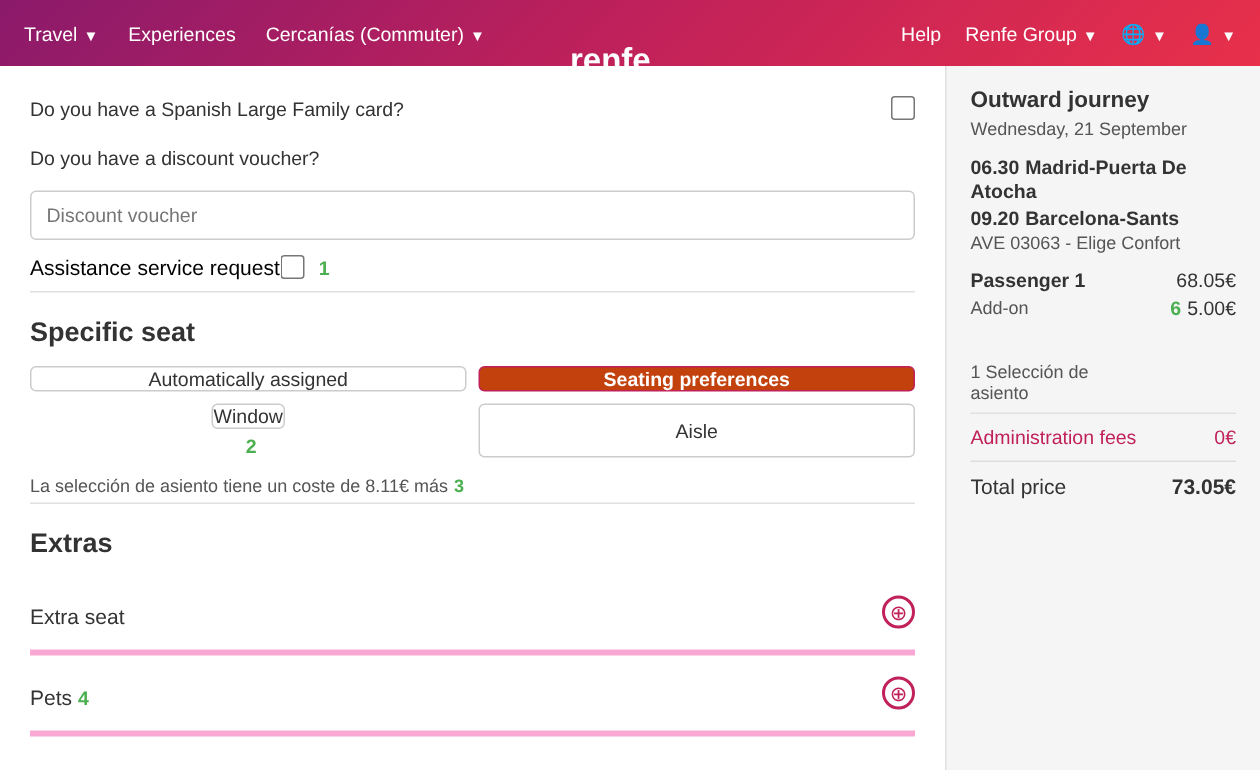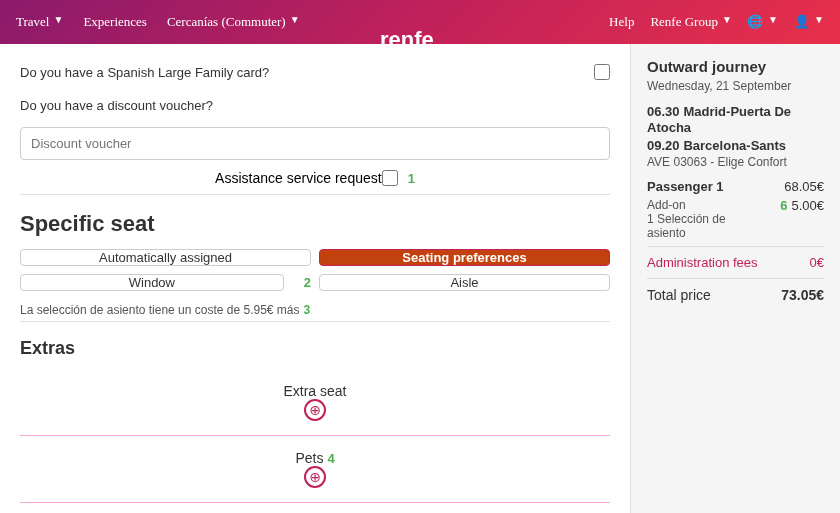--- a/index.html
+++ b/index.html
@@ -11,21 +11,21 @@
       align-items: center;
       background: linear-gradient(135deg, #8B1A6B 0%, #C0215A 50%, #E8304A 100%);
       height: 44px;
       padding: 0 16px;
       color: white;
     }
     .nav-left { display: flex; align-items: center; gap: 20px; }
     .nav-logo { position: absolute; left: 50%; transform: translateX(-50%); margin-top: 36px; }
     .nav-logo svg { height: 24px; }
     .nav-right { margin-left: auto; display: flex; align-items: center; gap: 16px; }
-    .nav-item { color: white; font-size: 13px; display: flex; align-items: flex-start; gap: 4px; cursor: pointer; font-family: Liberation Serif, serif; }
+    .nav-item { color: white; font-size: 13px; display: flex; align-items: flex-end; gap: 4px; cursor: pointer; }
     .chevron { font-size: 10px; }
 
     
     .main-layout { display: flex; }
 
     
     .left-content { flex: 1; background: white; padding: 16px 20px; max-width: 630px; }
 
     
     .form-row { display: flex; align-items: center; justify-content: space-between; margin-bottom: 10px; padding: 4px 0; }
@@ -33,28 +33,28 @@
     .checkbox { width: 16px; height: 16px; border: 1px solid #aaa; background: white; }
     .discount-input {
       width: 100%;
       border: 1px solid #ccc;
       border-radius: 4px;
       padding: 8px 10px;
       font-size: 13px;
       color: #999;
       margin-bottom: 10px;
     }
-    .assistance-row { display: flex; align-items: center; justify-content: center; margin-bottom: 8px; }
+    .assistance-row { display: flex; align-items: center; justify-content: flex-start; margin-bottom: 8px; }
     .badge-green { color: #4CAF50; font-weight: bold; font-size: 13px; margin-left: 4px; }
 
     
     .section-header {
       border-top: 1px solid #e0e0e0;
       padding: 16px 0 12px 0;
-      font-size: 22px;
+      font-size: 18px;
       font-weight: bold;
       color: #333;
     }
 
     
     .seat-grid { display: grid; grid-template-columns: 1fr 1fr; gap: 8px; margin-bottom: 12px; }
     .seat-btn {
       text-align: center;
       border: 1px solid #ccc;
       border-radius: 4px;
@@ -76,27 +76,26 @@
     
     .extras-header {
       border-top: 1px solid #e0e0e0;
       padding: 16px 0 10px 0;
       font-size: 18px;
       font-weight: bold;
       color: #333;
     }
     .extra-item {
       display: flex;
-      align-items: center;
+      align-items: flex-end;
       justify-content: space-between;
       padding: 14px 0;
-      border-bottom: 1px solid #f9a8d4;
+      border-bottom: 4px solid #f9a8d4;
       font-size: 14px;
       color: #333;
-      flex-direction: column;
     }
     .add-icon {
       width: 22px;
       height: 22px;
       border-radius: 50%;
       border: 2px solid #C0215A;
       display: flex;
       align-items: center;
       justify-content: center;
       color: #C0215A;
@@ -114,21 +113,21 @@
     }
     .sidebar-title { font-size: 15px; font-weight: bold; color: #333; margin-bottom: 4px; }
     .sidebar-date { font-size: 12px; color: #555; margin-bottom: 10px; }
     .sidebar-time { font-size: 13px; font-weight: bold; color: #333; }
     .sidebar-time-row { margin-bottom: 2px; }
     .sidebar-train { font-size: 12px; color: #555; margin-bottom: 10px; }
     .sidebar-row { display: flex; justify-content: space-between; align-items: center; margin-bottom: 4px; }
     .sidebar-label { font-size: 13px; color: #333; font-weight: bold; }
     .sidebar-price { font-size: 13px; color: #333; }
     .sidebar-addon-label { font-size: 12px; color: #555; }
-    .sidebar-addon-detail { font-size: 12px; color: #555; }
+    .sidebar-addon-detail { font-size: 12px; color: #555; margin-top: 29px; }
     .addon-row { display: flex; justify-content: space-between; align-items: flex-start; margin-bottom: 6px; gap: 48px; }
     .addon-badge { color: #4CAF50; font-weight: bold; font-size: 13px; margin: 0 4px; }
     .admin-row { margin-top: 8px; margin-bottom: 8px; }
     .admin-label { font-size: 13px; color: #C0215A; }
     .admin-price { font-size: 13px; color: #C0215A; }
     .total-row { display: flex; justify-content: space-between; border-top: 1px solid #ddd; padding-top: 8px; margin-top: 4px; }
     .total-label { font-size: 14px; font-weight: normal; color: #333; }
     .total-price { font-size: 14px; font-weight: bold; color: #333; }
 
     .divider { border: none; border-top: 1px solid #e0e0e0; margin: 2px 0 8px 0; }
@@ -202,29 +201,29 @@
     </div>
 
     
     <div class="section-header">
       <span>Specific seat</span>
     </div>
 
     <div class="seat-grid">
       <button class="seat-btn">Automatically assigned</button>
       <button class="seat-btn active-pink">Seating preferences</button>
-      <div style="display:flex;align-items:center;gap:16px;">
+      <div style="display:flex;align-items:center;gap:4px;flex-direction:column;">
         <button class="seat-btn" style="flex:1;">Window</button>
         <span class="badge-green">2</span>
       </div>
       <button class="seat-btn">Aisle</button>
     </div>
 
     <div class="seat-note">
-      <span>La selección de asiento tiene un coste de 5.95€ más</span><span class="badge-green">3</span>
+      <span>La selección de asiento tiene un coste de 8.11€ más</span><span class="badge-green">3</span>
     </div>
 
     
     <div class="extras-header">
       <span>Extras</span>
     </div>
 
     <div>
 
       <div class="extra-item">

